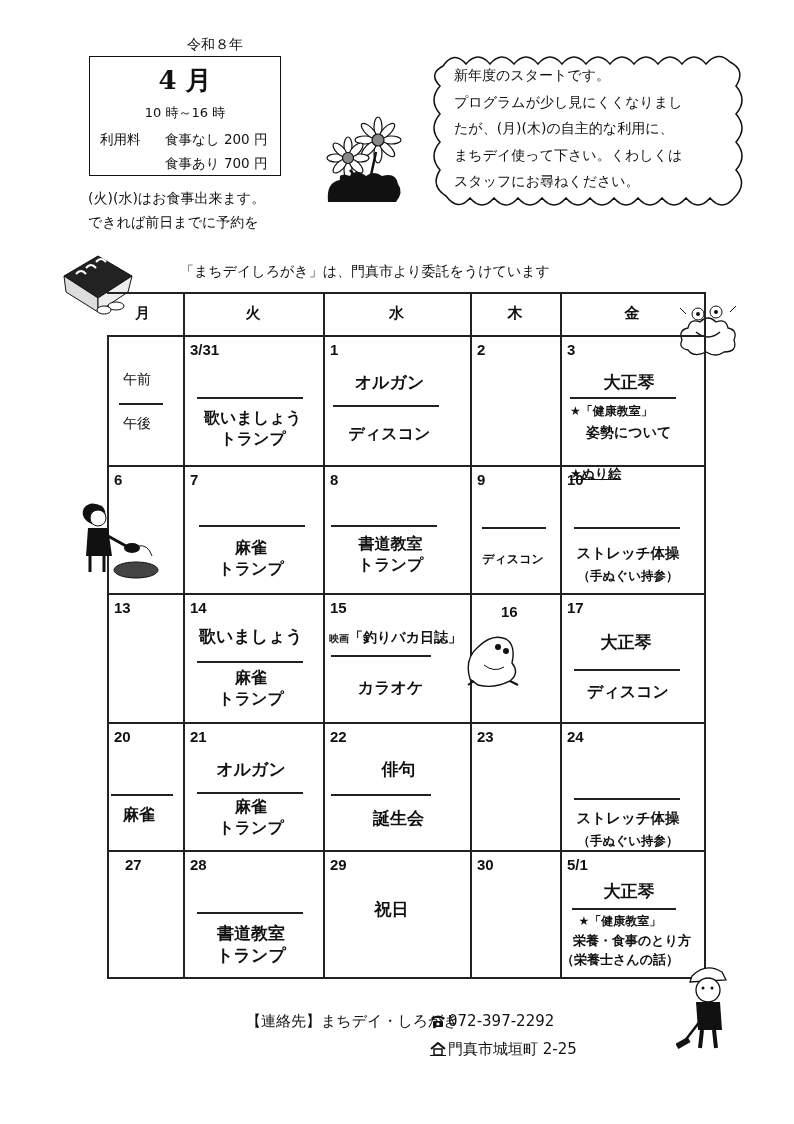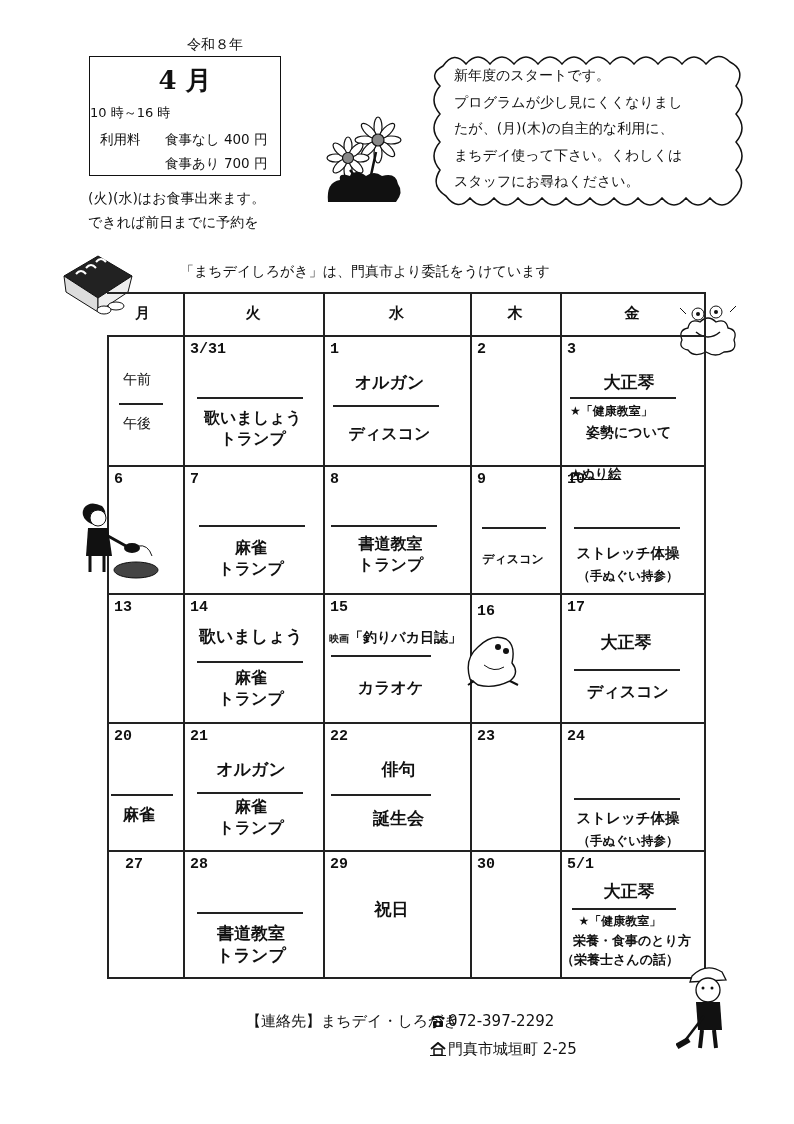--- a/index.html
+++ b/index.html
@@ -4,42 +4,42 @@
 <style>
   * { box-sizing: border-box; margin: 0; padding: 0; }
   html, body { width: 794px; height: 1124px; background: #ffffff; overflow: hidden; }
   body { position: relative; font-family: "DejaVu Sans", "Liberation Sans", sans-serif; color: #111; }
   .abs { position: absolute; }
 
   
   .era { left: 160px; top: 36px; width: 110px; text-align: center; font-size: 14px; }
   .infobox { left: 89px; top: 56px; width: 192px; height: 120px; border: 1.5px solid #111; }
   .infobox .month { position: absolute; left: 0; right: 0; top: 6px; text-align: center; font-family: "DejaVu Serif", serif; font-size: 26px; font-weight: bold; }
-  .infobox .hours { position: absolute; left: 0; right: 0; top: 47px; text-align: left; font-size: 13px; }
+  .infobox .hours { position: absolute; left: 0; right: 0; top: 47px; text-align: center; font-size: 13px; }
   .infobox .fee-label { position: absolute; left: 10px; top: 74px; font-size: 13.5px; }
   .infobox .fee1 { position: absolute; left: 75px; top: 74px; font-size: 13.5px; }
   .infobox .fee2 { position: absolute; left: 75px; top: 98px; font-size: 13.5px; }
   .meal-note { left: 88px; top: 186px; font-size: 14px; line-height: 24px; }
 
   
   .bubble { left: 428px; top: 46px; width: 340px; height: 170px; }
   .bubble svg { position: absolute; left: 0; top: 0; }
   .bubble .text { position: absolute; left: 26px; top: 16px; font-size: 14px; line-height: 26.5px; white-space: nowrap; }
 
   
   .notice { left: 180px; top: 263px; font-size: 14px; white-space: nowrap; }
 
   
   .cal { left: 107px; top: 292px; width: 598px; height: 686px; }
   .line-h, .line-v { position: absolute; background: #222; }
   .line-h { height: 1.5px; }
   .line-v { width: 1.5px; }
   .hdr { position: absolute; top: 0; height: 43px; display: flex; align-items: center; justify-content: center; font-size: 15px; font-weight: bold; }
   .cell { position: absolute; }
-  .cell .date { position: absolute; left: 7px; top: 6px; font-family: Liberation Mono, monospace; font-weight: bold; font-size: 15px; }
+  .cell .date { position: absolute; left: 7px; top: 6px; font-family: Liberation Sans, sans-serif; font-weight: bold; font-size: 15px; }
   .cell .am { position: absolute; left: 0; right: 0; text-align: center; font-size: 17px; font-weight: bold; white-space: nowrap; }
   .cell .pm { position: absolute; left: 0; right: 0; text-align: center; font-size: 16px; font-weight: bold; line-height: 21px; white-space: nowrap; }
   .cell .rule { position: absolute; height: 1.5px; background: #222; }
   .cell .small { font-size: 12px; font-weight: bold; }
   .cell .tiny { font-size: 13px; font-weight: bold; }
   .ampm { position: absolute; font-size: 14px; }
 
   
   .contact { left: 246px; top: 1012px; font-size: 15px; white-space: nowrap; }
   .phone { left: 430px; top: 1012px; font-size: 15px; white-space: nowrap; }
@@ -47,21 +47,21 @@
   .icon-sm { display: inline-block; width: 16px; height: 14px; vertical-align: -2px; margin-right: 2px; }
 </style>
 </head>
 <body>
 
 <div class="abs era">令和８年</div>
 <div class="abs infobox">
   <div class="month">4 月</div>
   <div class="hours">10 時～16 時</div>
   <div class="fee-label">利用料</div>
-  <div class="fee1">食事なし 400 円</div>
+  <div class="fee1">食事なし 200 円</div>
   <div class="fee2">食事あり 700 円</div>
 </div>
 <div class="abs meal-note">
   <div>(火)(水)はお食事出来ます。</div>
   <div>できれば前日までに予約を</div>
 </div>
 
 <div class="abs" style="left:318px;top:110px;width:90px;height:95px;">
   <svg width="90" height="95" viewBox="0 0 90 95">
     <g stroke="#111" stroke-width="1.2" fill="#fff">
@@ -227,21 +227,21 @@
   </div>
   <div class="cell" style="left:216px;top:301px;width:147px;height:129px;">
     <div class="date">15</div>
     <div style="position:absolute;left:6px;top:34px;font-weight:bold;white-space:nowrap;">
       <span style="font-size:10px;">映画</span><span style="font-size:14px;">「釣りバカ日誌」</span>
     </div>
     <div class="rule" style="left:8px;top:62px;width:100px;"></div>
     <div class="pm" style="top:84px;left:-12px;">カラオケ</div>
   </div>
   <div class="cell" style="left:363px;top:301px;width:90px;height:129px;">
-    <div class="date" style="top:10px;">16</div>
+    <div class="date" style="top:10px;margin-left:24px;">16</div>
     <div style="position:absolute;left:-6px;top:36px;width:62px;height:60px;">
       <svg width="62" height="60" viewBox="0 0 62 60">
         <path d="M6 50 Q0 30 14 18 Q28 4 42 10 Q52 16 48 34 Q56 44 46 52 Q30 60 14 56 Z" fill="#fff" stroke="#111" stroke-width="1.4"></path>
         <circle cx="34" cy="18" r="3" fill="#111"></circle>
           <circle cx="42" cy="22" r="3" fill="#111"></circle>
         <path d="M20 36 Q30 44 40 38" stroke="#111" fill="none"></path>
         <path d="M10 52 l-6 4 M46 52 l8 4" stroke="#111" stroke-width="2"></path>
       </svg>
     </div>
   </div>

